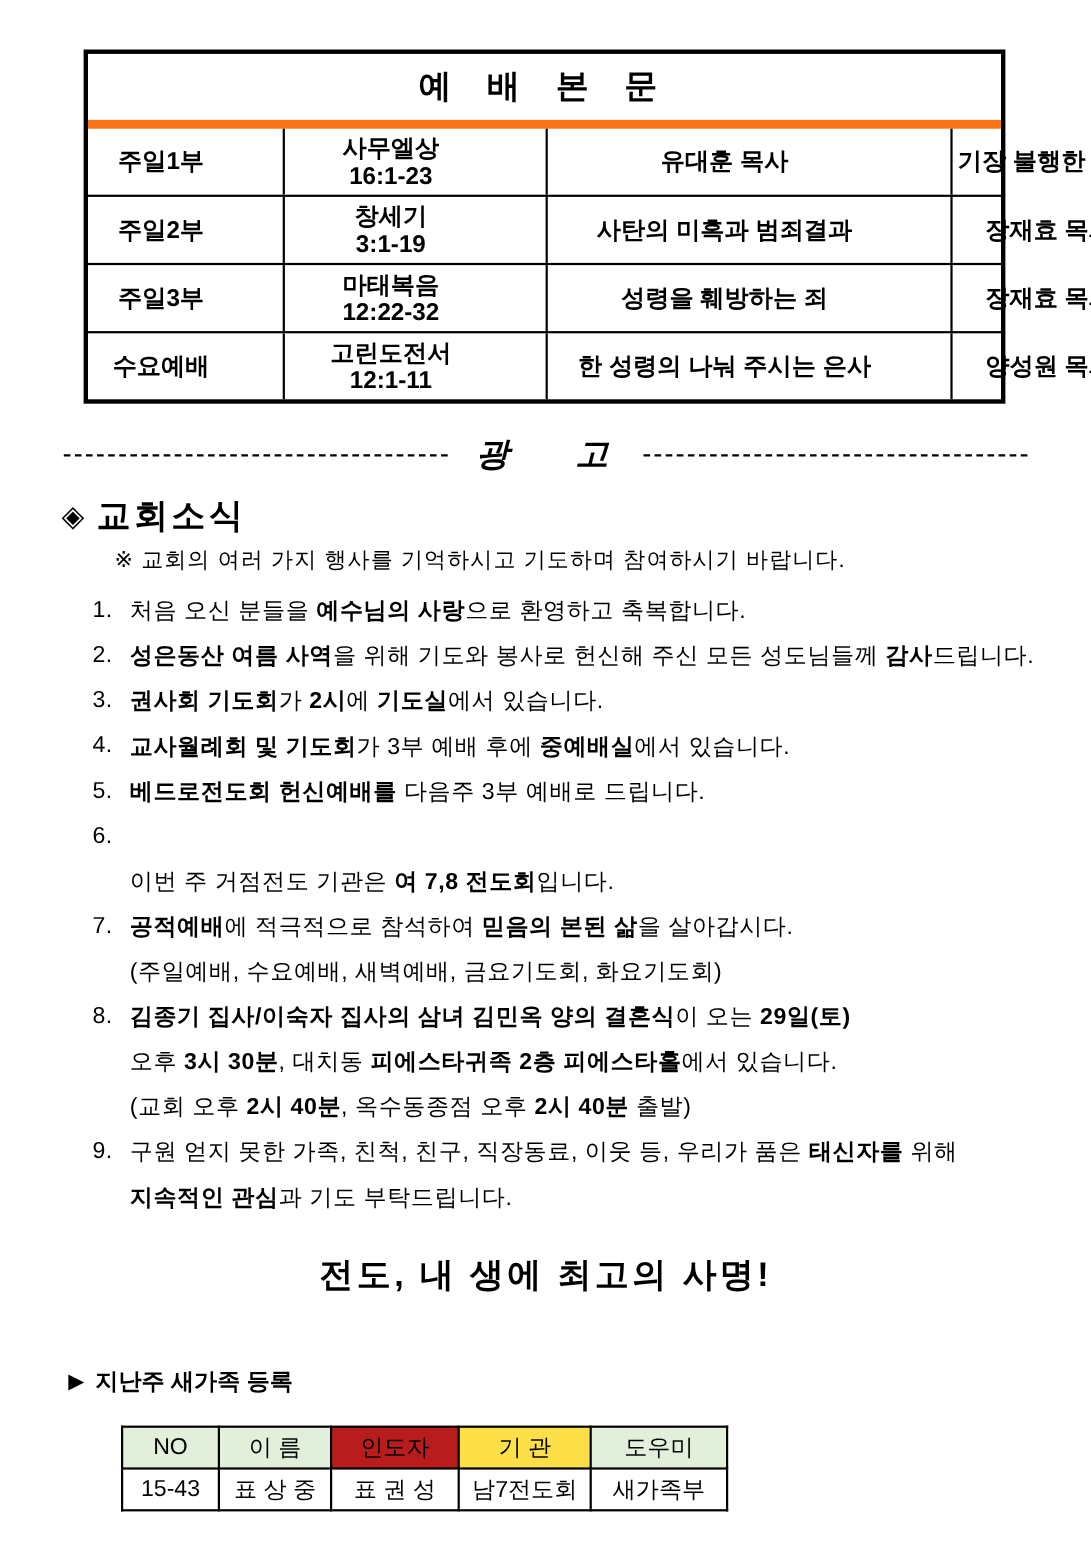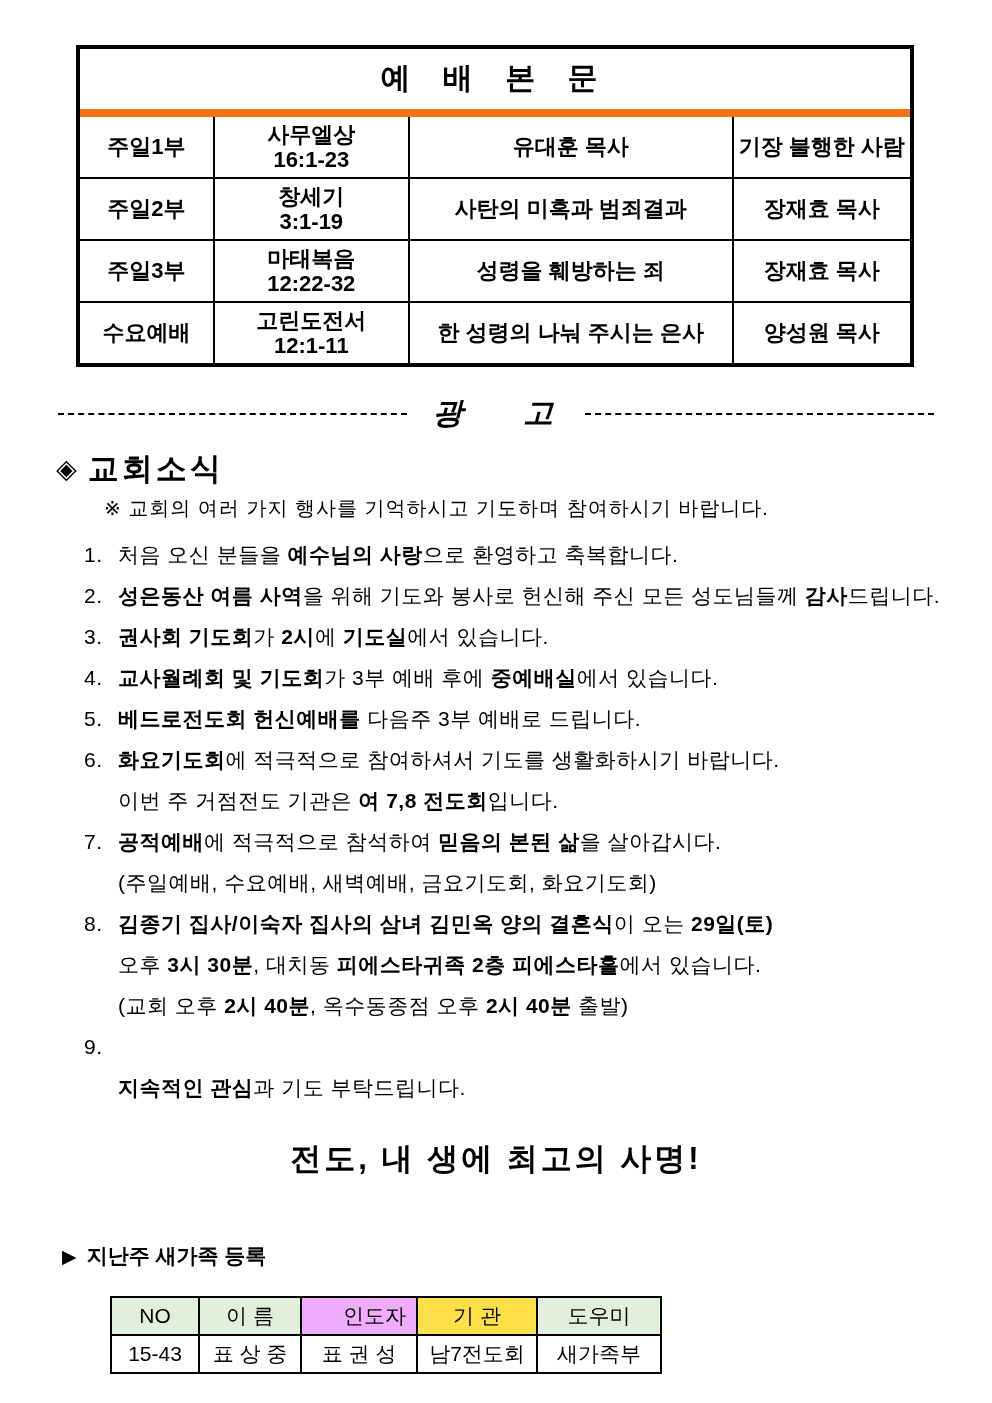--- a/index.html
+++ b/index.html
@@ -25,20 +25,21 @@
     font-size: 30px;
     font-weight: bold;
     text-align: center;
     letter-spacing: 12px;
     padding: 9px 0 10px 0;
     border-bottom: 8px solid #f97316;
   }
   .wt-row {
     display: grid;
     grid-template-columns: 16% 23.5% 39% 21.5%;
+    gap: 44px;
   }
   .wt-row + .wt-row { border-top: 2px solid #000; }
   .wt-cell {
     border-left: 2px solid #000;
     min-height: 56px;
     display: flex;
     flex-direction: column;
     align-items: center;
     justify-content: center;
     text-align: center;
@@ -219,21 +220,20 @@
     <div class="ann-line">
       <span class="ann-num">4.</span>
       <span class="ann-text"><span class="b">교사월례회 및 기도회</span><span>가 3부 예배 후에 </span><span class="b">중예배실</span><span>에서 있습니다.</span></span>
     </div>
     <div class="ann-line">
       <span class="ann-num">5.</span>
       <span class="ann-text"><span class="b">베드로전도회 헌신예배를</span><span> 다음주 3부 예배로 드립니다.</span></span>
     </div>
     <div class="ann-line">
       <span class="ann-num">6.</span>
-      <span class="ann-text"><span class="b">화요기도회</span><span>에 적극적으로 참여하셔서 기도를 생활화하시기 바랍니다.</span></span>
     </div>
     <div class="ann-line">
       <span class="ann-num"></span>
       <span class="ann-text"><span>이번 주 거점전도 기관은 </span><span class="b">여 7,8 전도회</span><span>입니다.</span></span>
     </div>
     <div class="ann-line">
       <span class="ann-num">7.</span>
       <span class="ann-text"><span class="b">공적예배</span><span>에 적극적으로 참석하여 </span><span class="b">믿음의 본된 삶</span><span>을 살아갑시다.</span></span>
     </div>
     <div class="ann-line">
@@ -247,39 +247,40 @@
     <div class="ann-line">
       <span class="ann-num"></span>
       <span class="ann-text"><span>오후 </span><span class="b">3시 30분</span><span>, 대치동 </span><span class="b">피에스타귀족 2층 피에스타홀</span><span>에서 있습니다.</span></span>
     </div>
     <div class="ann-line">
       <span class="ann-num"></span>
       <span class="ann-text"><span>(교회 오후 </span><span class="b">2시 40분</span><span>, 옥수동종점 오후 </span><span class="b">2시 40분</span><span> 출발)</span></span>
     </div>
     <div class="ann-line">
       <span class="ann-num">9.</span>
+      <span class="ann-text"><span>구원 얻지 못한 가족, 친척, 친구, 직장동료, 이웃 등, 우리가 품은 </span><span class="b">태신자를</span><span> 위해</span></span>
     </div>
     <div class="ann-line">
       <span class="ann-num"></span>
       <span class="ann-text"><span class="b">지속적인 관심</span><span>과 기도 부탁드립니다.</span></span>
     </div>
   </div>
 
 <div class="slogan">전도, 내 생에 최고의 사명!</div>
 
 <div class="nf-heading">
   <span class="bullet">▶</span>
   <span>지난주 새가족 등록</span>
 </div>
 <table class="nf-table">
   <thead>
     <tr>
         <th class="nf-th" style="background: rgb(226, 239, 218);">NO</th>
         <th class="nf-th" style="background: rgb(226, 239, 218);">이 름</th>
-        <th class="nf-th" style="background: #f0abfc; text-align: right;">인도자</th>
+        <th class="nf-th" style="background: #b91c1c;">인도자</th>
         <th class="nf-th" style="background: #fde047;">기 관</th>
         <th class="nf-th" style="background: rgb(226, 239, 218); margin-left: 32px;">도우미</th>
       </tr>
   </thead>
   <tbody>
       <tr>
         <td class="nf-td">15-43</td>
         <td class="nf-td">표 상 중</td>
         <td class="nf-td">표 권 성</td>
         <td class="nf-td">남7전도회</td>

